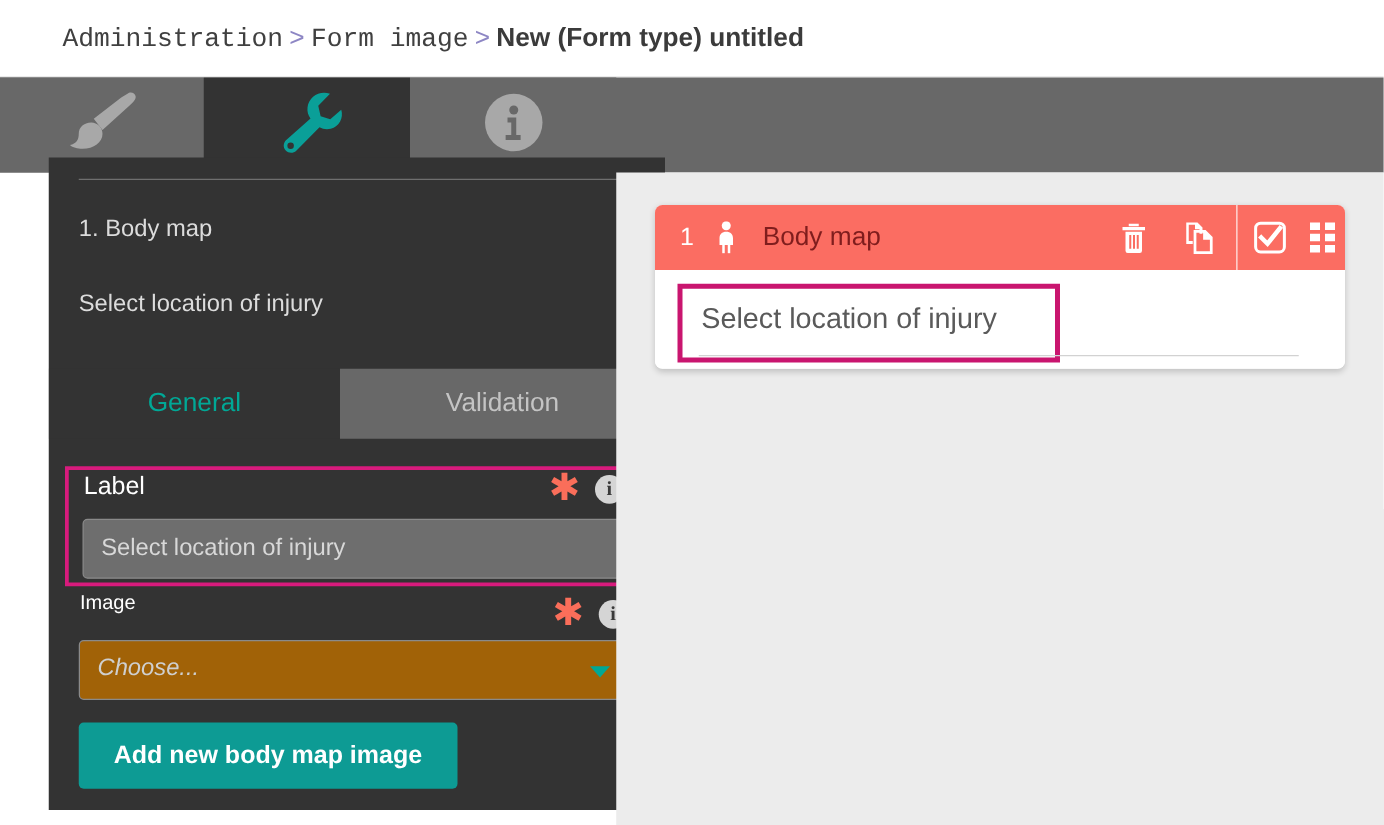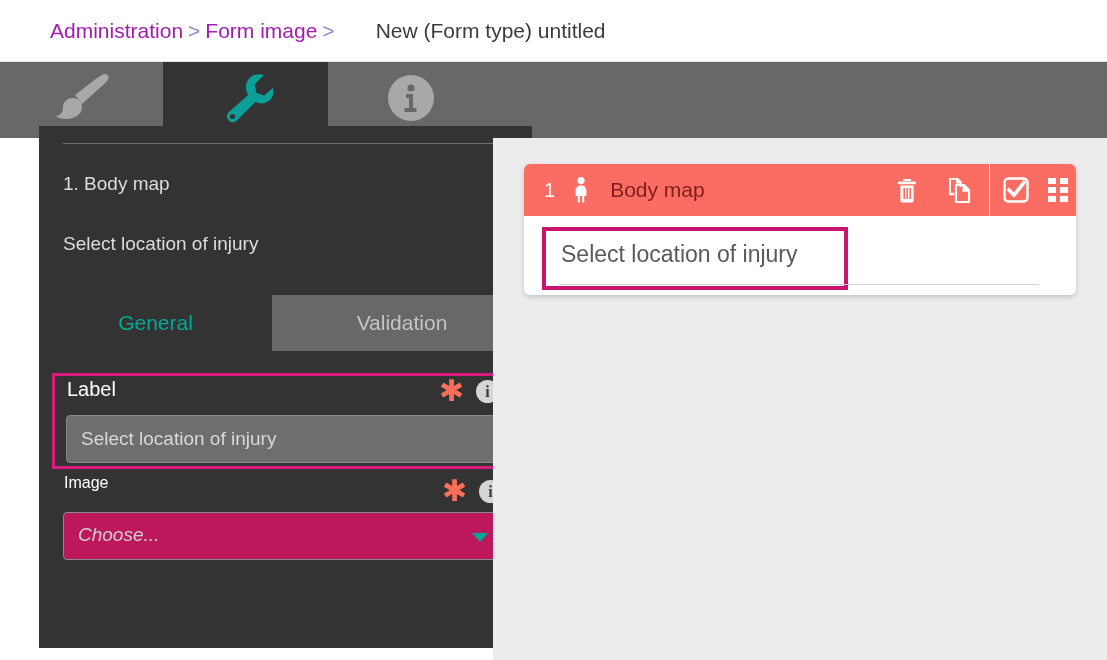--- a/index.html
+++ b/index.html
@@ -27,31 +27,31 @@
   }
   #breadcrumb {
     position: absolute;
     left: 50px;
     top: 18px;
     font-size: 21px;
     line-height: 26px;
     white-space: nowrap;
   }
   .crumb-link {
-    color: #a21caf;
-    cursor: pointer;
+    color: #404040;
+    cursor: pointer;
+    font-family: Liberation Mono, monospace;
   }
   .crumb-sep {
     color: #8d86c4;
     padding: 0 5px;
   }
   .crumb-current {
     color: #3b3b3b;
-    font-weight: normal;
-    margin-left: 36px;
+    font-weight: bold;
   }
 
   
   #tabstrip {
     position: absolute;
     left: 0; top: 62px;
     width: 1107px;
     height: 76px;
     background: #686868;
   }
@@ -232,21 +232,21 @@
     height: 96px;
   }
   #image-label { left: 12px; top: 0px; font-size: 16px; }
   #image-select {
     position: absolute;
     left: 11px;
     top: 38px;
     width: 440px;
     height: 48px;
     box-sizing: border-box;
-    background: #be185d;
+    background: #a16207;
     border: 1px solid #8a8a8a;
     border-radius: 4px;
     cursor: pointer;
   }
   #image-select-text {
     position: absolute;
     left: 14px;
     top: 11px;
     color: #cfcfcf;
     font-size: 19px;
@@ -453,20 +453,21 @@
       <span class="field-label" id="image-label">Image</span>
       <span class="req-asterisk" style="right:54px;top:6px;">✱</span>
       <span class="info-badge" style="right:16px;top:6px;">i</span>
     </div>
     <div id="image-select">
       <span id="image-select-text">Choose...</span>
       <span id="image-select-caret"></span>
     </div>
   </div>
 
+  <button id="add-image-button">Add new body map image</button>
 
 </div>
 
 <div id="canvas">
   <div id="form-card">
 
     <div id="card-header">
       <span id="card-index">1</span>
 
       <span id="card-type-icon">

